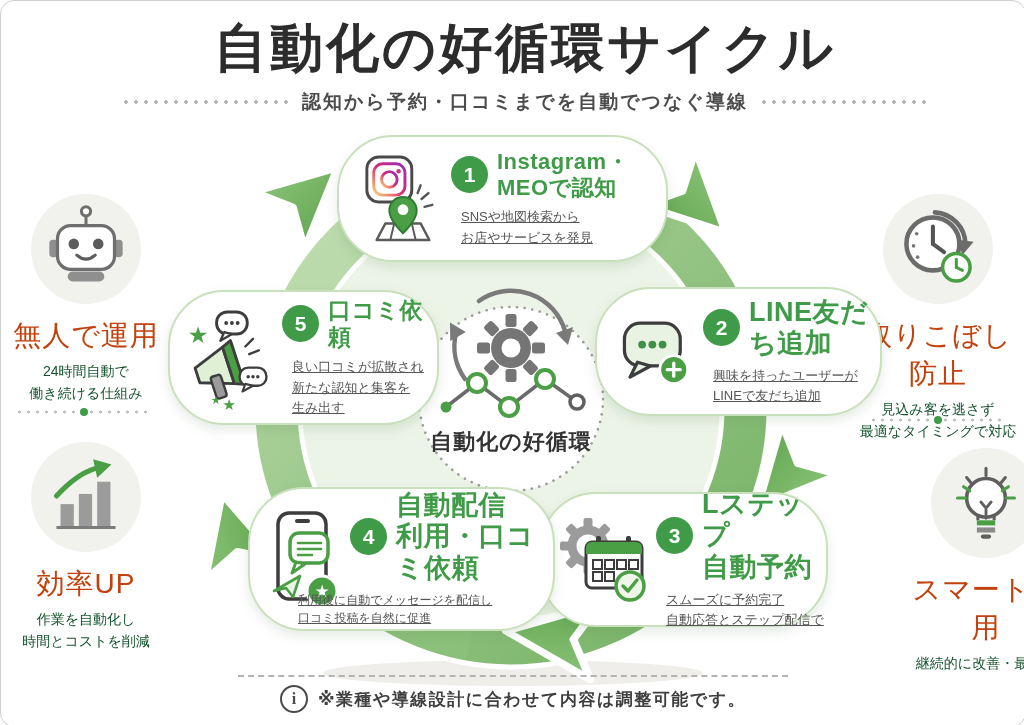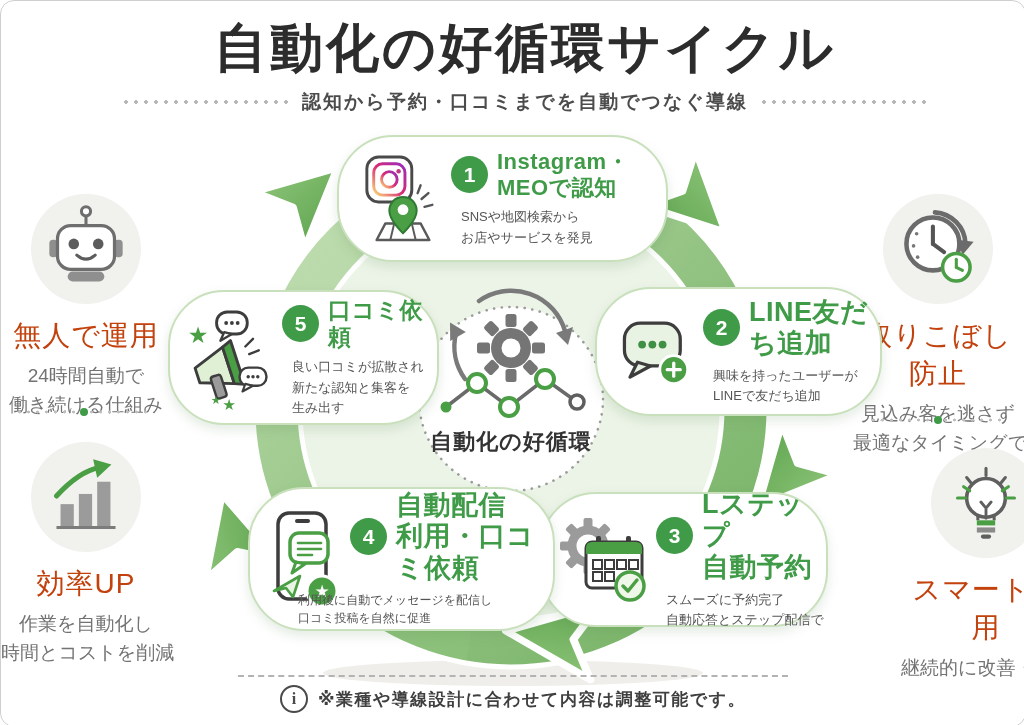--- a/index.html
+++ b/index.html
@@ -29,32 +29,32 @@
   .card-body{display:flex;flex-direction:column;justify-content:center;margin-left:6px;}
   .card-head{display:flex;align-items:center;gap:9px;}
   .num{width:37px;height:37px;border-radius:50%;background:#3f9b47;color:#fff;
         font-size:21px;font-weight:800;display:flex;align-items:center;justify-content:center;flex:0 0 auto;}
   .card-title{color:#3f9b47;font-weight:800;font-size:27px;line-height:1.16;letter-spacing:.5px;}
   .card-title span{display:block;}
   .card1 .card-title{font-size:22px;}
   .card5 .card-title{font-size:23px;}
   .card-desc{margin-top:7px;margin-left:10px;color:#555;font-size:13px;line-height:1.55;white-space:nowrap;}
   .card4 .card-desc{font-size:12px;margin-left:-52px;}
-  .card-desc span{display:block;}
+  .card-desc span{display:block;text-decoration:underline;}
   
   .center-label{position:absolute;left:410px;top:426px;width:200px;text-align:center;
         font-size:22px;font-weight:800;color:#333;z-index:2;letter-spacing:1px;}
   
   .benefit{position:absolute;width:170px;text-align:center;z-index:1;}
   .b-left-top{left:0;top:192px;}
   .b-left-bottom{left:0;top:440px;}
   .b-right-top{left:852px;top:192px;}
   .b-right-bottom{left:900px;top:446px;}
   .benefit h3{margin:8px 0 6px;font-size:28px;font-weight:400;color:#c2410c;letter-spacing:1px;}
-  .benefit p{margin:0;font-size:19px;color:#737373;line-height:1.55;}
+  .benefit p{margin:0;font-size:14px;color:#14532d;line-height:1.55;}
   .benefit p span{display:block;white-space:nowrap;}
   .divider{position:absolute;width:138px;height:10px;z-index:1;}
   .d-left{left:14px;top:406px;}
   .d-right{left:868px;top:414px;}
   .divider .dots{position:absolute;left:0;top:3px;width:100%;height:4px;
         background-image:radial-gradient(circle,#bfbfbf 1.4px,transparent 1.6px);
         background-size:9px 4px;background-repeat:repeat-x;}
   .divider .divider-dot{position:absolute;left:50%;top:1px;width:8px;height:8px;margin-left:-4px;
         border-radius:50%;background:#3f9b47;}
   

